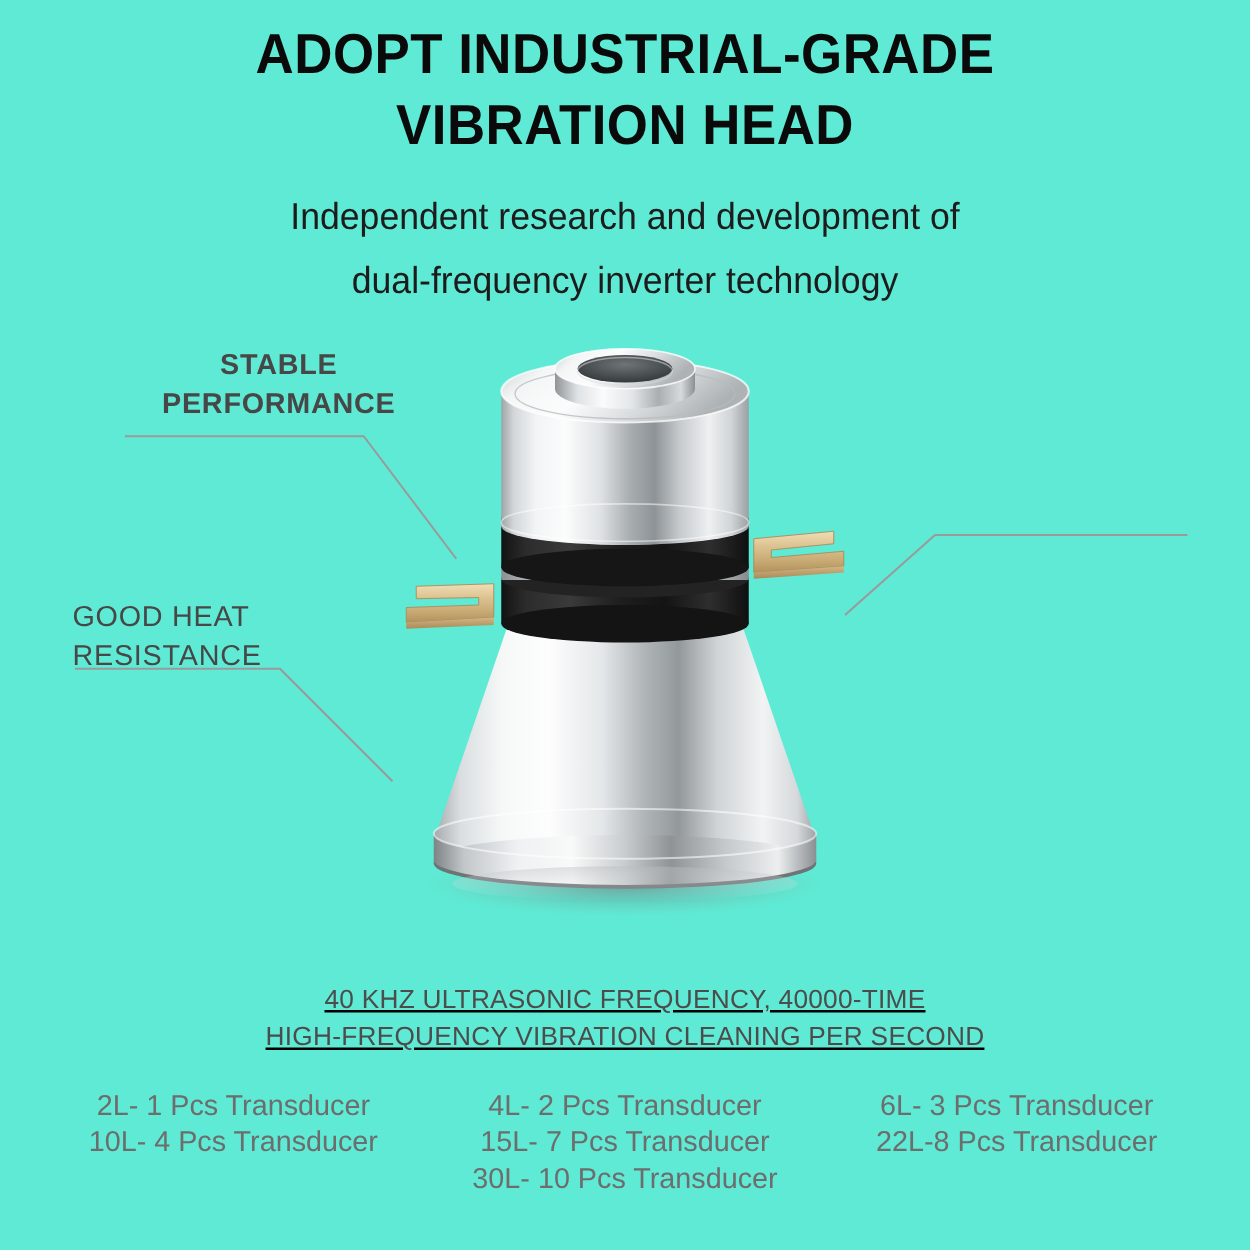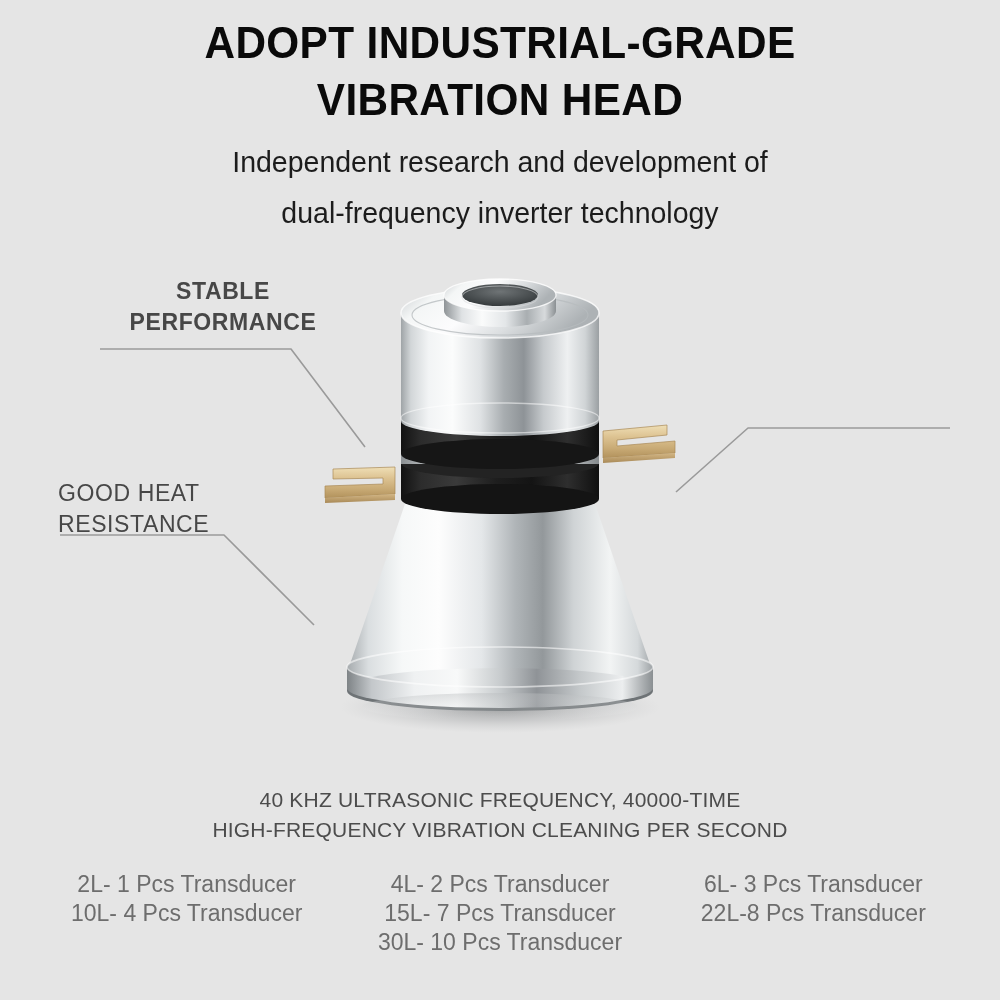--- a/index.html
+++ b/index.html
@@ -4,21 +4,21 @@
 <style>
   html, body {
     margin: 0;
     padding: 0;
     background: #ffffff;
   }
   #page {
     position: relative;
     width: 1000px;
     height: 1000px;
-    background: #e5e5e5;
+    background: #5eead4;
     overflow: hidden;
     font-family: "Liberation Sans", sans-serif;
   }
 
   
   .title-block {
     position: absolute;
     top: 14px;
     left: 0;
     width: 1000px;
@@ -28,21 +28,21 @@
     font-size: 45px;
     font-weight: bold;
     color: #0a0a0a;
     letter-spacing: 0.4px;
     line-height: 57px;
     transform: scaleX(0.94);
     white-space: nowrap;
   }
   .subtitle-block {
     position: absolute;
-    top: 136px;
+    top: 148px;
     left: 0;
     width: 1000px;
     text-align: center;
   }
   .subtitle-line {
     font-size: 30px;
     font-weight: normal;
     color: #1c1c1c;
     line-height: 51px;
     transform: scaleX(0.95);
@@ -92,20 +92,21 @@
     height: 500px;
   }
 
   
   .caption-block {
     position: absolute;
     top: 785px;
     left: 0;
     width: 1000px;
     text-align: center;
+    text-decoration: underline;
   }
   .caption-line {
     font-size: 21px;
     color: #4c4c4c;
     line-height: 30px;
     letter-spacing: 0.2px;
     white-space: nowrap;
   }
 
   

